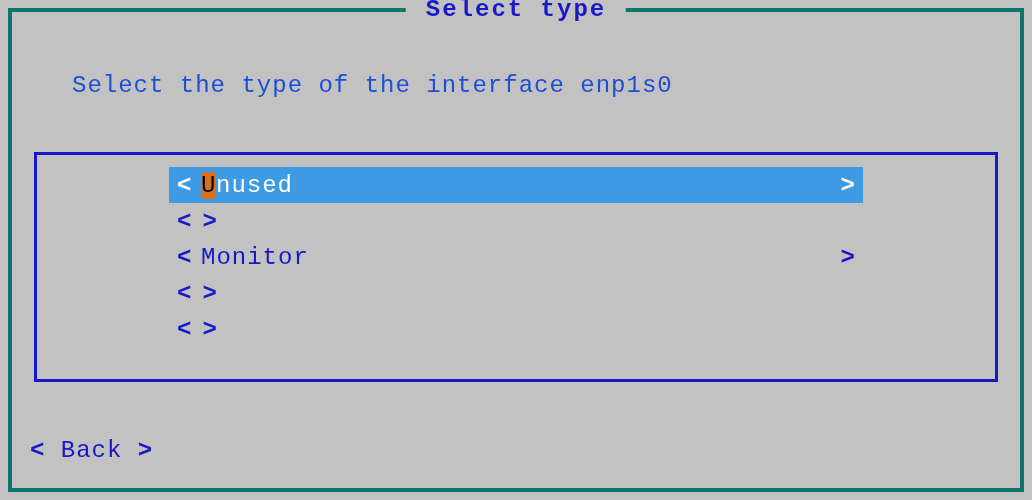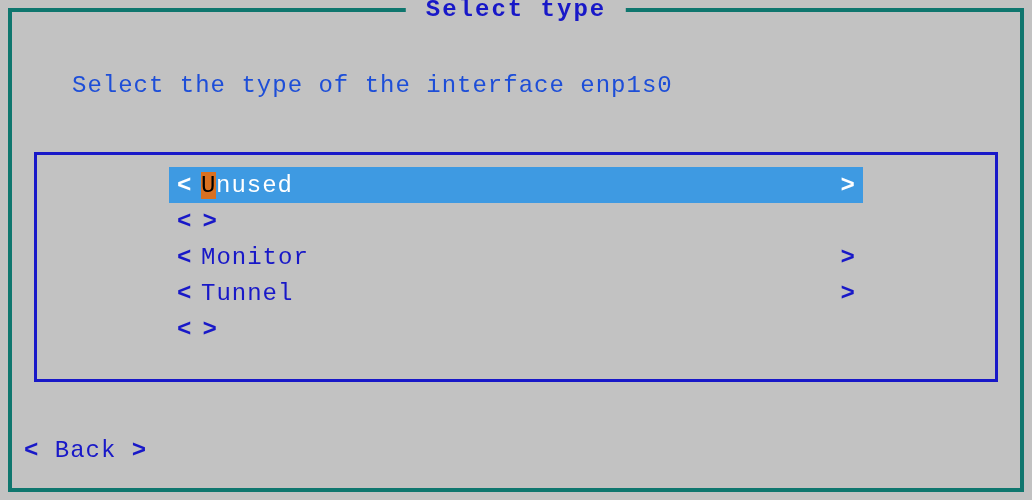--- a/index.html
+++ b/index.html
@@ -80,21 +80,21 @@
     .hotkey {
       background: #d87020;
       color: #000000;
       display: inline-block;
       width: 15px;
       text-align: center;
     }
     .back-button {
       position: absolute;
       bottom: 24px;
-      left: 12px;
+      left: 18px;
       color: #1818c8;
       letter-spacing: 1px;
     }
     .bracket {
       font-weight: bold;
     }
   </style>
 </head>
 <body>
 
@@ -113,21 +113,20 @@
       <span class="item-chevron-left">&lt;</span>
       <span class="item-chevron-right">&gt;</span>
     </div>
     <div class="list-item">
       <span class="item-chevron-left">&lt;</span>
       <span class="item-label">Monitor</span>
       <span class="item-chevron-right">&gt;</span>
     </div>
     <div class="list-item">
       <span class="item-chevron-left">&lt;</span>
-      <span class="item-label">Tunnel</span>
       <span class="item-chevron-right">&gt;</span>
     </div>
     <div class="list-item">
       <span class="item-chevron-left">&lt;</span>
       <span class="item-chevron-right">&gt;</span>
     </div>
   </div>
 
   <div class="back-button">
     <span class="bracket">&lt;</span>

